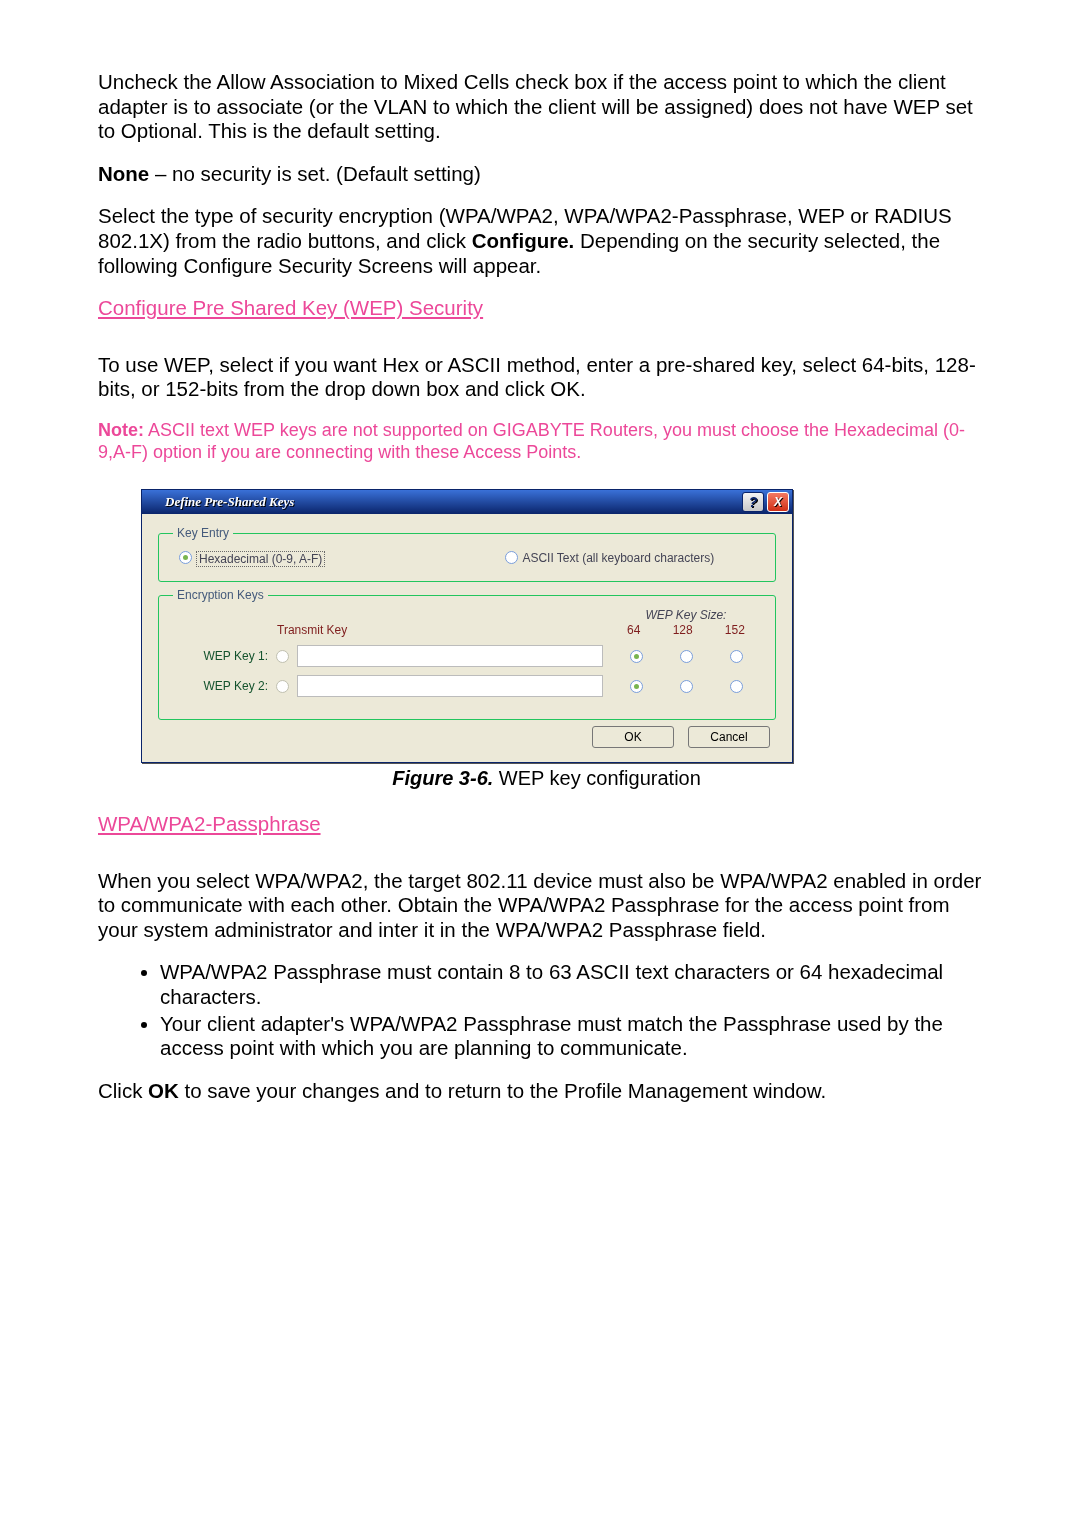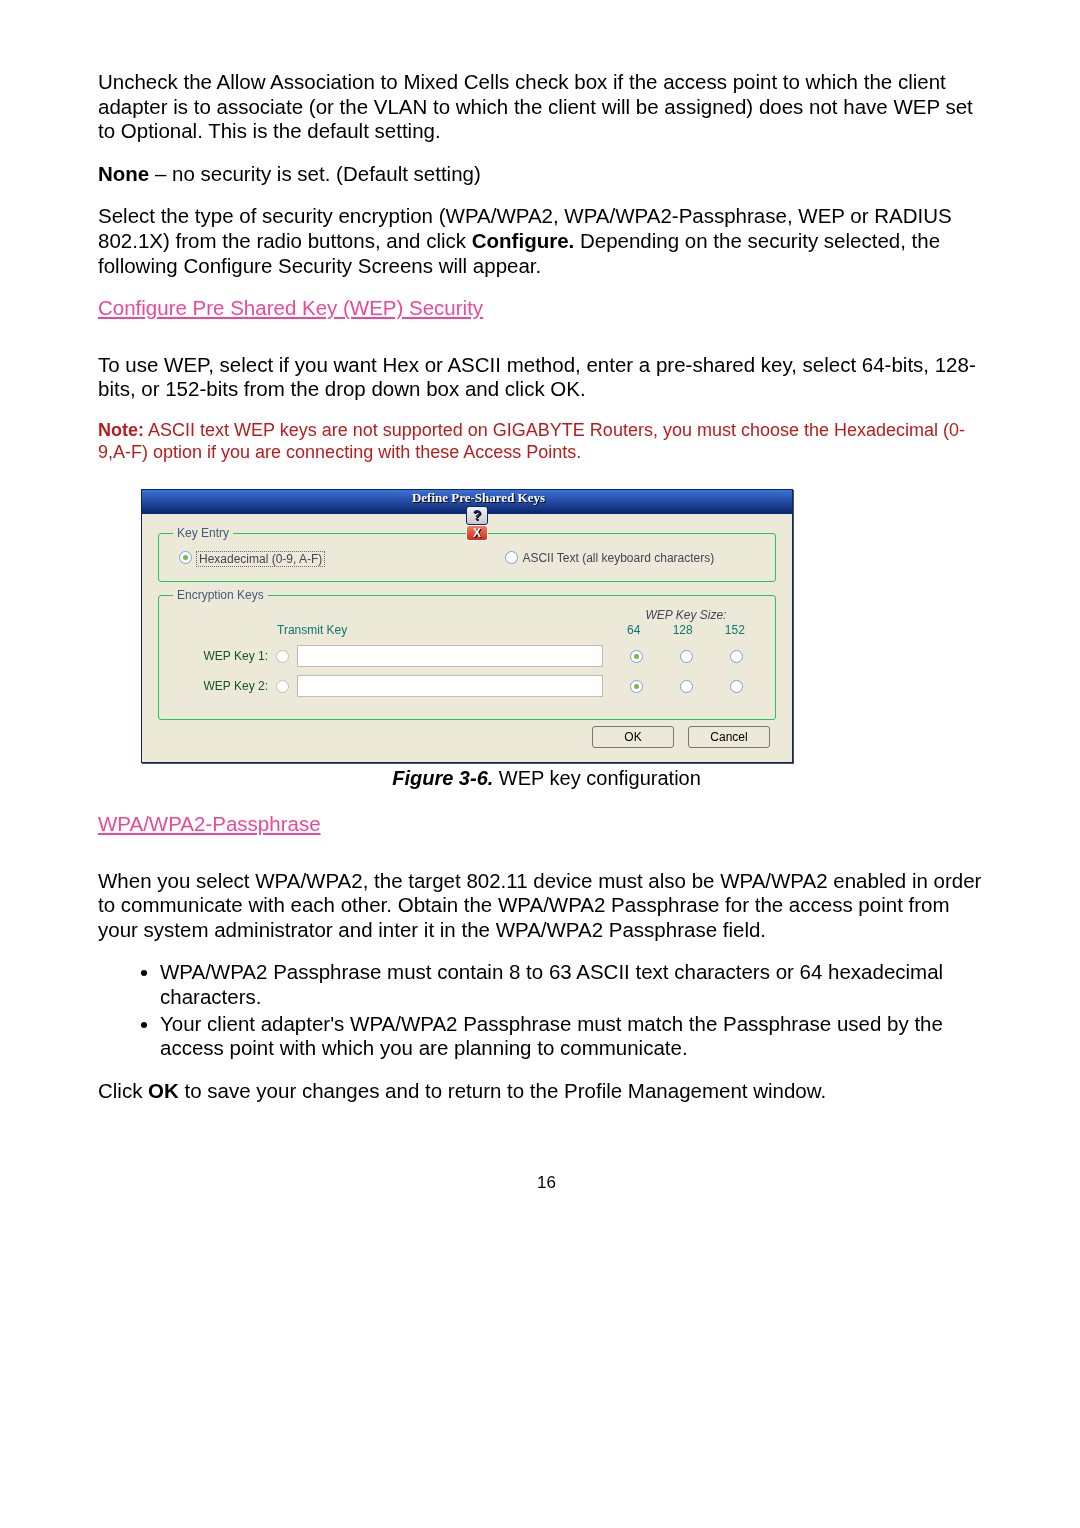--- a/index.html
+++ b/index.html
@@ -18,44 +18,44 @@
   .para { margin-bottom: 18px; }
   .inline-label { font-weight: bold; }
   .section-link {
     color: #ec4899;
     font-weight: normal;
     text-decoration: underline;
     margin-bottom: 14px;
     display: inline-block;
   }
   .note {
-    color: #b91c1c;
+    color: #ec4899;
     font-size: 18px;
     margin-bottom: 26px;
   }
   .note b { font-weight: bold; }
   .dialog {
     width: 650px;
     margin-left: 43px;
     border: 1px solid #0a246a;
     background: #ece9d8;
     box-shadow: 1px 1px 0 #555;
   }
   .titlebar {
     display: flex;
     align-items: center;
     height: 24px;
     background: linear-gradient(#3a71d8, #0a246a);
     color: #fff;
     font-family: "Times New Roman", serif;
+    font-style: italic;
     font-weight: bold;
     font-size: 13px;
     text-shadow: 1px 1px 0 #000;
     padding-left: 23px;
-    flex-direction: column;
   }
   .titlebar .spacer { flex: 1; }
   .tbtn {
     width: 20px;
     height: 18px;
     margin-right: 3px;
     background: linear-gradient(#f4f4f4,#c8c8c8);
     border: 1px solid #0a246a;
     border-radius: 3px;
     display: flex;
@@ -109,21 +109,21 @@
     background: #fff;
   }
   .radio-dot.checked::after{
     content:""; width:5px; height:5px; background:#7ab54f; border-radius:50%;
   }
   .radio.disabled .radio-dot { border-color:#c0c0b0; }
   .dotted { border:1px dotted #6a6a6a; padding:0 2px; }
   .enc-header {
     display:flex;
     font-size:12px;
-    color:#0f766e;
+    color:#7f1d1d;
   }
   .enc-header .c-transmit{ flex:1; text-align:center; padding-left:0; }
   .sizecols{ display:flex; width:150px; justify-content:space-around; }
   .wep-row{
     display:flex;
     align-items:center;
     gap:8px;
     margin:8px 0;
   }
   .wep-label{ width:95px; text-align:right; color:#14532d; }
@@ -283,14 +283,13 @@
 
   <ul class="bul">
     <li>WPA/WPA2 Passphrase must contain 8 to 63 ASCII text characters or 64 hexadecimal characters.</li>
     <li>Your client adapter's WPA/WPA2 Passphrase must match the Passphrase used by the access point with which you are planning to communicate.</li>
   </ul>
 
   <div class="para">
     <span>Click </span><span class="inline-label">OK</span><span> to save your changes and to return to the Profile Management window.</span>
   </div>
 
-  <div class="pagenum">16</div>
 </div>
 
 </body></html>

